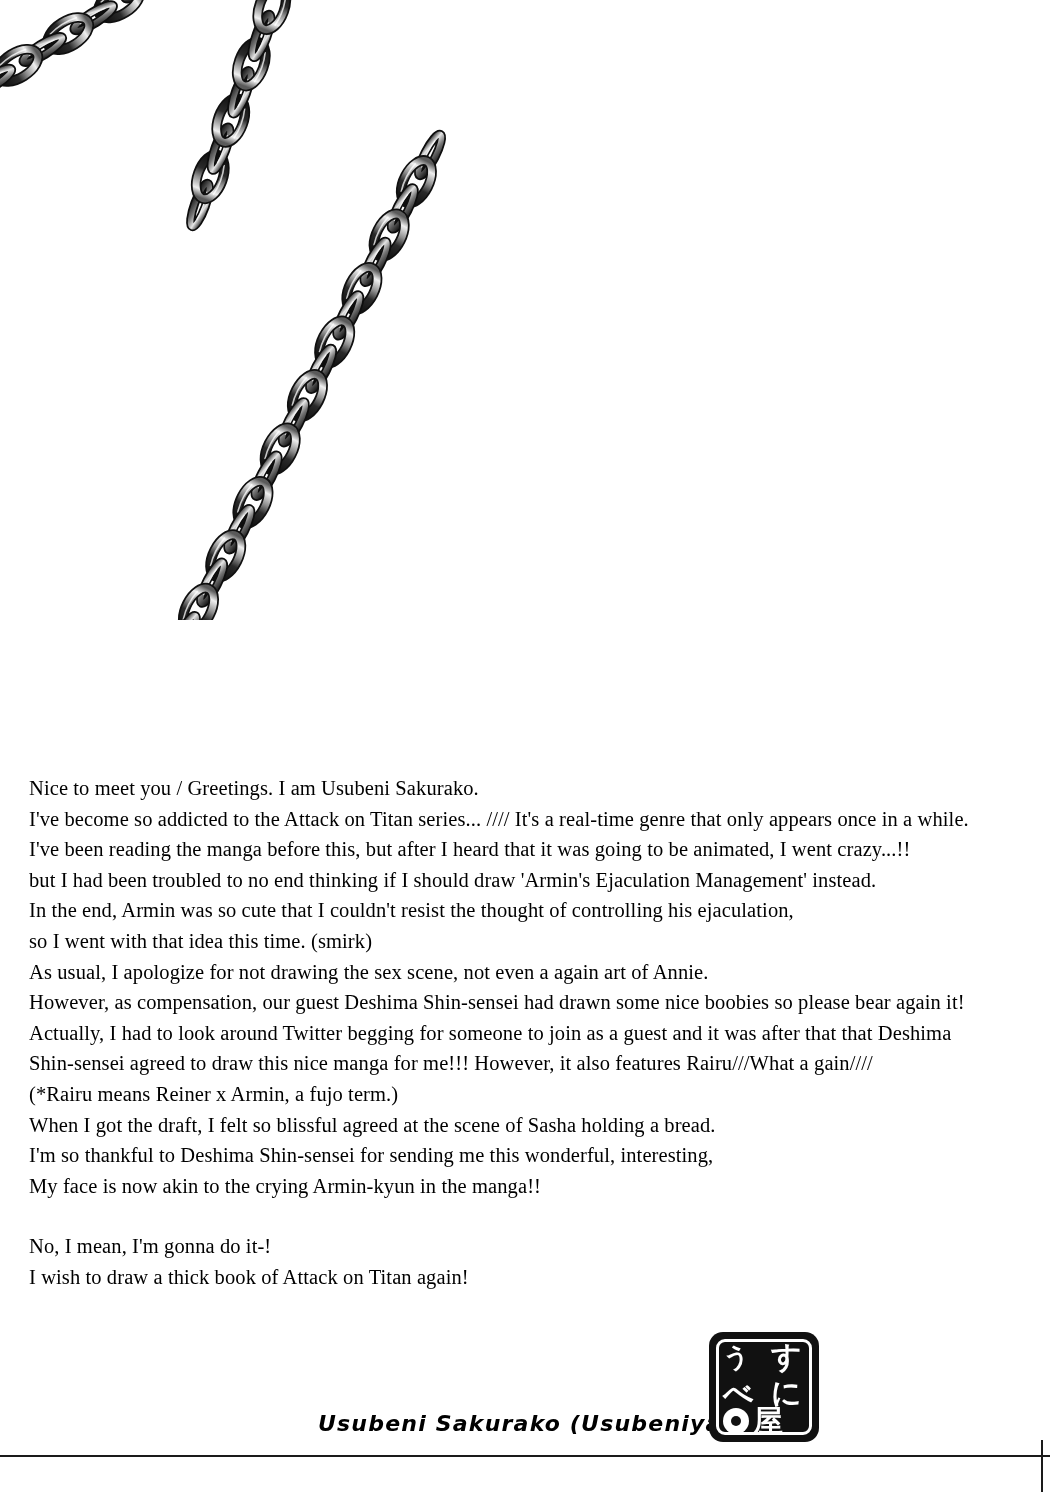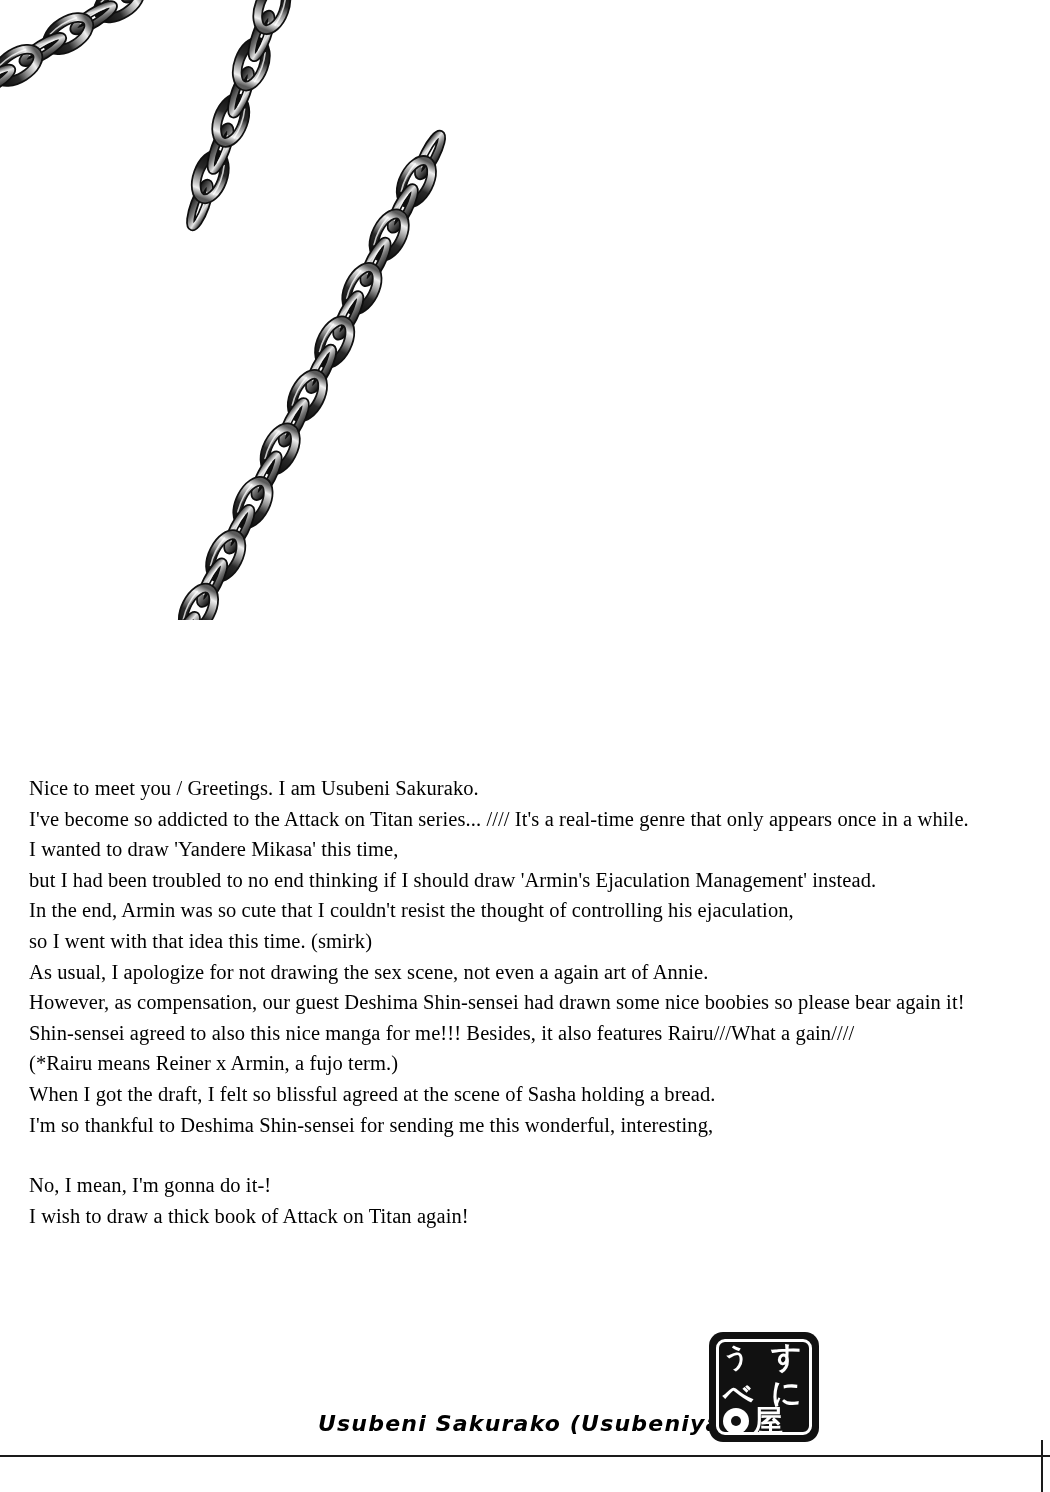--- a/index.html
+++ b/index.html
@@ -466,30 +466,32 @@
             <use href="#linkV"></use>
           </g>
       </g>
     </g>
   </svg>
 </div>
 
 <div id="afterword">
   <div class="line">Nice to meet you / Greetings. I am Usubeni Sakurako.</div>
   <div class="line">I've become so addicted to the Attack on Titan series... //// It's a real-time genre that only appears once in a while.</div>
-  <div class="line">I wanted to draw 'Yandere Mikasa' this time,</div>
+  <div class="line">I've been reading the manga before this, but after I heard that it was going to be animated, I went crazy...!!</div>
   <div class="line">but I had been troubled to no end thinking if I should draw 'Armin's Ejaculation Management' instead.</div>
   <div class="line">In the end, Armin was so cute that I couldn't resist the thought of controlling his ejaculation,</div>
   <div class="line">so I went with that idea this time. (smirk)</div>
   <div class="line">As usual, I apologize for not drawing the sex scene, not even a again art of Annie.</div>
   <div class="line">However, as compensation, our guest Deshima Shin-sensei had drawn some nice boobies so please bear again it!</div>
-  <div class="line">Shin-sensei agreed to also this nice manga for me!!! Besides, it also features Rairu///What a gain////</div>
+  <div class="line">Actually, I had to look around Twitter begging for someone to join as a guest and it was after that that Deshima</div>
+  <div class="line">Shin-sensei agreed to draw this nice manga for me!!! However, it also features Rairu///What a gain////</div>
   <div class="line">(*Rairu means Reiner x Armin, a fujo term.)</div>
   <div class="line">When I got the draft, I felt so blissful agreed at the scene of Sasha holding a bread.</div>
   <div class="line">I'm so thankful to Deshima Shin-sensei for sending me this wonderful, interesting,</div>
+  <div class="line">My face is now akin to the crying Armin-kyun in the manga!!</div>
   <div class="spacer"></div>
   <div class="line">No, I mean, I'm gonna do it-!</div>
   <div class="line">I wish to draw a thick book of Attack on Titan again!</div>
 </div>
 
 <div id="signature">Usubeni Sakurako (Usubeniya)</div>
 
 <div id="circle-logo">
   <div class="frame"></div>
   <div class="inner"></div>

